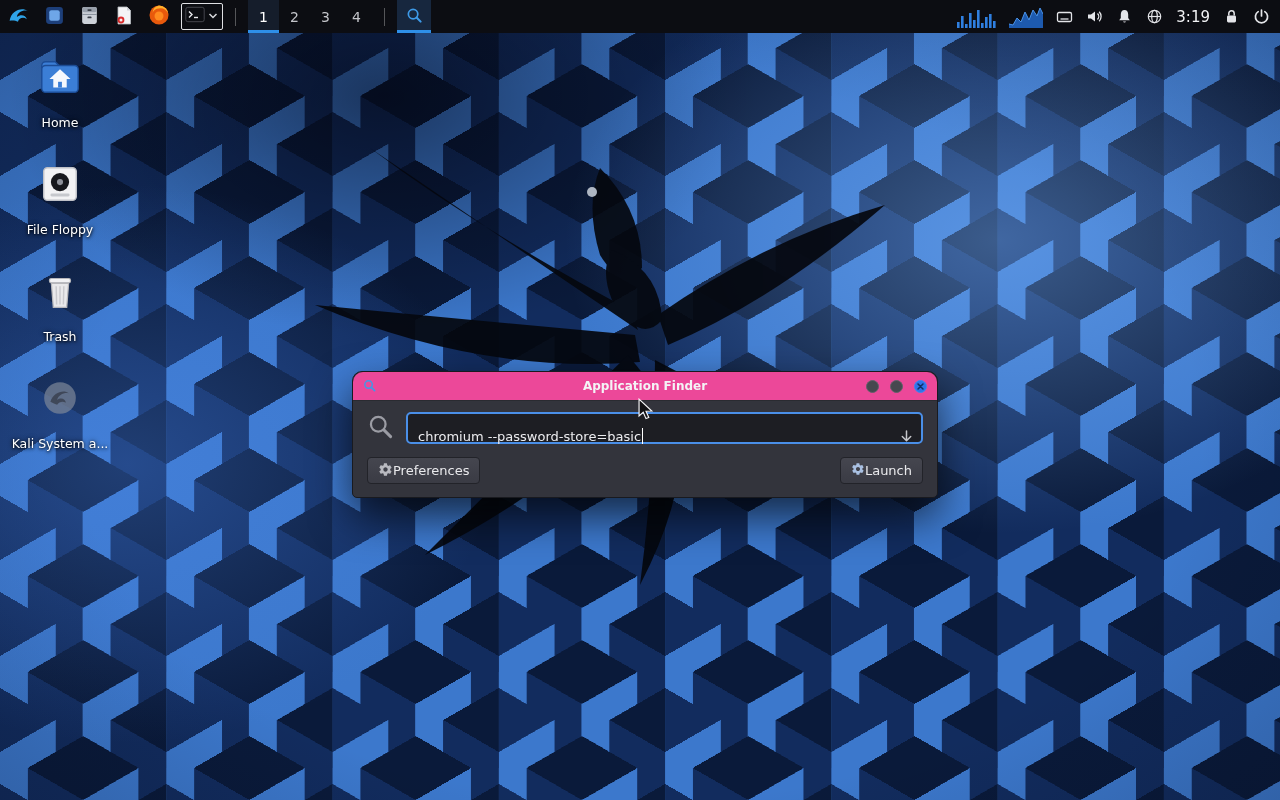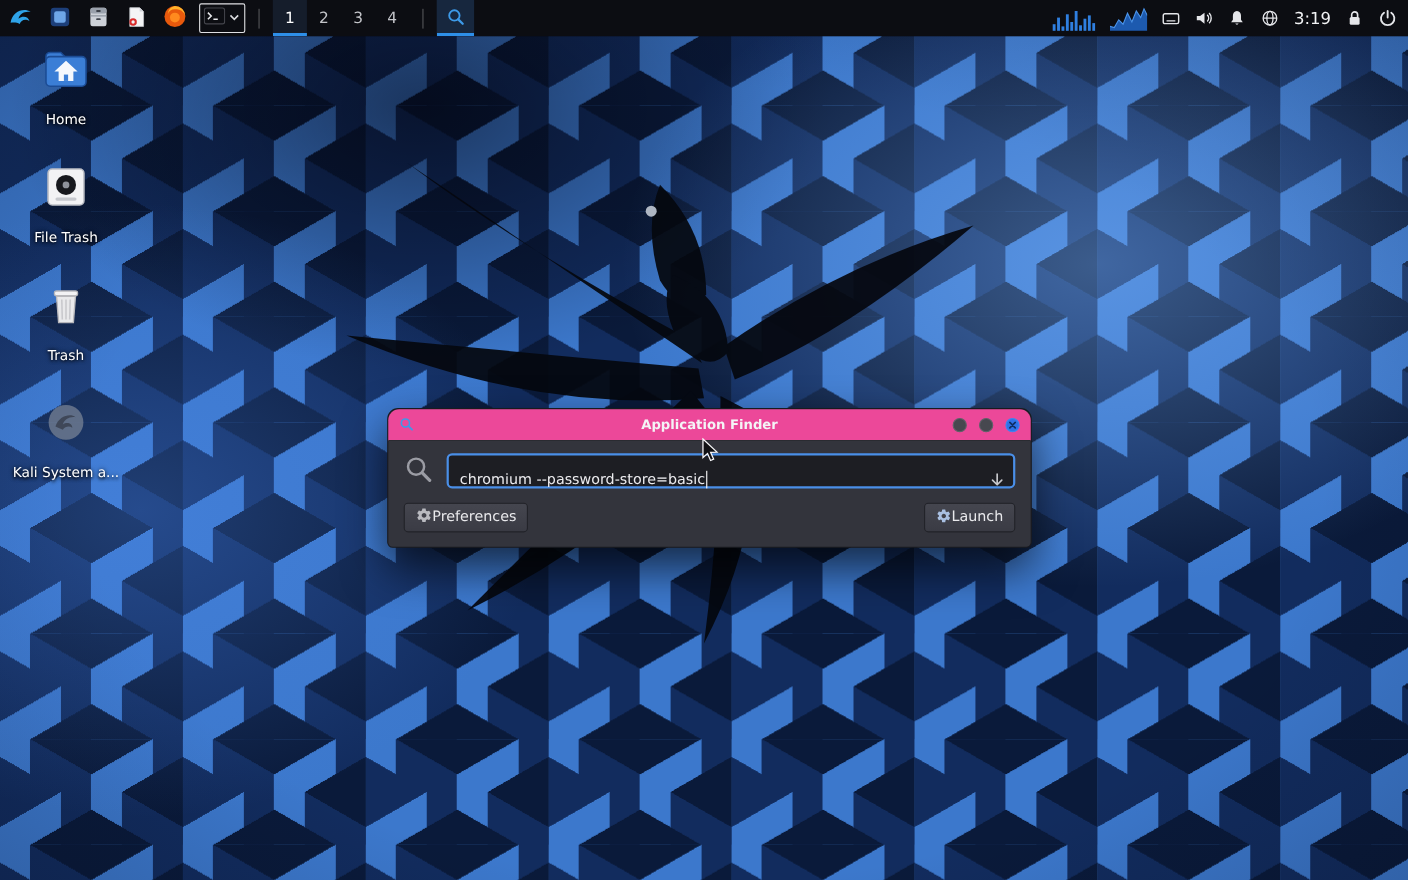--- a/index.html
+++ b/index.html
@@ -48,21 +48,21 @@
   .ws-btn.active { color:#ffffff; background:rgba(90,150,230,.12);
                    box-shadow: inset 0 -3px 0 #2e8fe8; }
   .task-btn { width:34px; height:33px; background:rgba(64,132,220,.22); border:none; cursor:pointer;
               display:flex; align-items:center; justify-content:center;
               box-shadow: inset 0 -3px 0 #2e8fe8; }
   .p-right { margin-left:auto; display:flex; align-items:center; gap:13px; padding-right:4px; }
   .tray-ic { display:flex; align-items:center; justify-content:center; height:33px; cursor:pointer; }
   .clock { font-size:15px; color:#f2f3f5; cursor:pointer; }
 
   
-  .dicons { position:absolute; left:8px; top:40px; width:104px; z-index:5;
+  .dicons { position:absolute; left:8px; top:54px; width:104px; z-index:5;
             display:flex; flex-direction:column; }
   .dicon { display:flex; flex-direction:column; align-items:center; justify-content:space-between;
            height:76px; margin-bottom:31px; cursor:pointer; }
   .dlabel { font-size:12.5px; color:#ffffff; white-space:nowrap;
             text-shadow:0 1px 3px rgba(0,0,0,.95), 0 0 5px rgba(0,0,0,.8); }
 
   
   .finder { position:absolute; left:352px; top:371px; width:586px; z-index:40;
             background:#33343c; border:1px solid #191a1f; border-radius:10px 10px 5px 5px;
             box-shadow:0 18px 40px rgba(0,0,0,.65); }
@@ -289,21 +289,21 @@
 
     <div class="dicon">
       <span>
         <svg viewBox="0 0 48 48" width="46" height="46">
             <rect x="7" y="7" width="34" height="34" rx="4" fill="#f2f2f4" stroke="#bfc1c7" stroke-width="1.5"></rect>
             <circle cx="24" cy="22" r="9.5" fill="#17181d"></circle>
             <circle cx="24" cy="22" r="3.2" fill="#8f929b"></circle>
             <rect x="14" y="34" width="20" height="3" rx="1.5" fill="#c6c8cd"></rect>
           </svg>
       </span>
-      <span class="dlabel">File Trash</span>
+      <span class="dlabel">File Floppy</span>
     </div>
 
     <div class="dicon">
       <span>
         <svg viewBox="0 0 48 48" width="46" height="46">
             <path d="M15,16 H33 L31,41 H17 Z" fill="#e9e9eb" stroke="#b7b7bb" stroke-width="1.3"></path>
             <rect x="13" y="11" width="22" height="4.5" rx="2" fill="#f2f2f4" stroke="#b7b7bb" stroke-width="1.2"></rect>
             <line x1="20" y1="19" x2="20.5" y2="38" stroke="#c9c9cd" stroke-width="1.5"></line>
             <line x1="24" y1="19" x2="24" y2="38" stroke="#c9c9cd" stroke-width="1.5"></line>
             <line x1="28" y1="19" x2="27.5" y2="38" stroke="#c9c9cd" stroke-width="1.5"></line>

